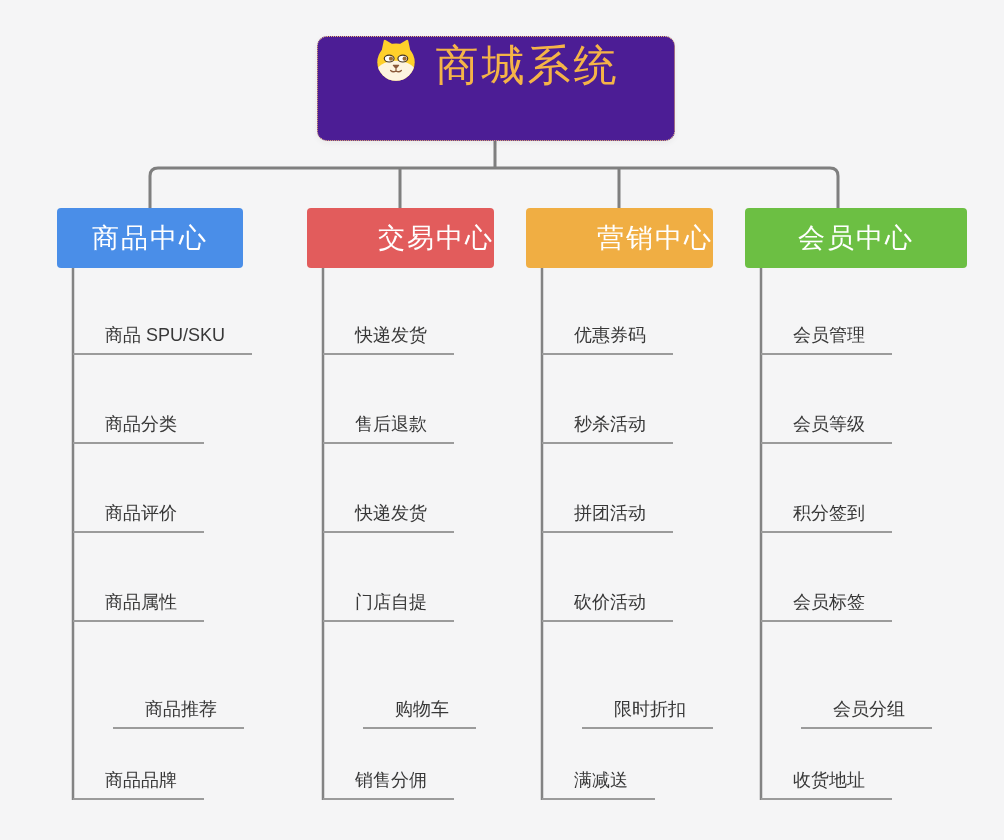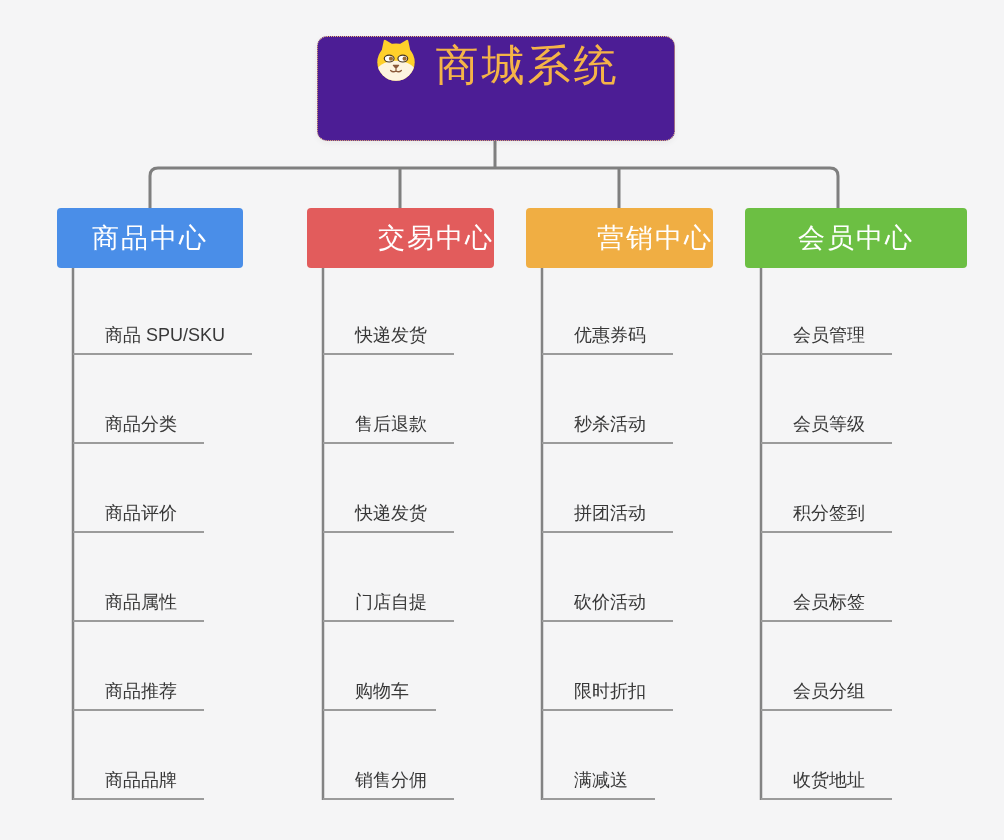--- a/index.html
+++ b/index.html
@@ -21,21 +21,21 @@
   .b4{left:745px;width:222px;}
 
   .col{position:absolute;top:0;width:260px;height:840px;pointer-events:none;}
   .col1{left:73px;} .col2{left:323px;} .col3{left:542px;} .col4{left:761px;}
   .child{position:absolute;left:0;display:inline-block;white-space:nowrap;height:34px;line-height:32px;
          padding:0 27px 0 32px;border-bottom:2px solid #9b9b9b;font-size:18px;color:#383838;pointer-events:auto;}
   .child:nth-child(1){top:319px;}
   .child:nth-child(2){top:408px;}
   .child:nth-child(3){top:497px;}
   .child:nth-child(4){top:586px;text-align:right;}
-  .child:nth-child(5){top:675px;}
+  .child:nth-child(5){top:693px;margin-left:40px;}
   .child:nth-child(6){top:764px;}
 </style>
 </head>
 <body>
 
 <div id="canvas">
 
   <svg class="lines" width="1004" height="840" viewBox="0 0 1004 840" aria-hidden="true">
     <path class="topline" d="M495 139 V168 M150 210 V176 Q150 168 158 168 H830 Q838 168 838 176 V210 M400 168 V210 M619 168 V210"></path>
     <path class="trunk" d="M73 268 V800"></path>

